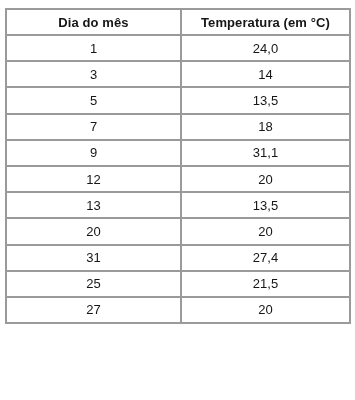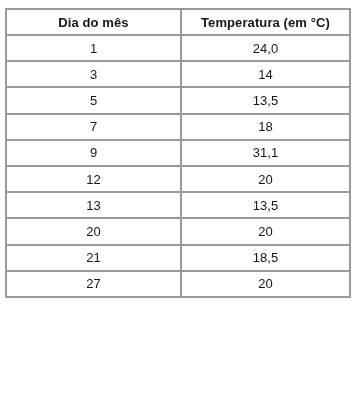--- a/index.html
+++ b/index.html
@@ -94,22 +94,26 @@
         </tr>
         <tr>
           <td>13</td>
           <td>13,5</td>
         </tr>
         <tr>
           <td>20</td>
           <td>20</td>
         </tr>
         <tr>
-          <td>21</td>
-          <td>18,5</td>
+          <td>31</td>
+          <td>27,4</td>
+        </tr>
+        <tr>
+          <td>25</td>
+          <td>21,5</td>
         </tr>
         <tr>
           <td>27</td>
           <td>20</td>
         </tr>
       </tbody>
   </table>
 </div>
 
 </body></html>

